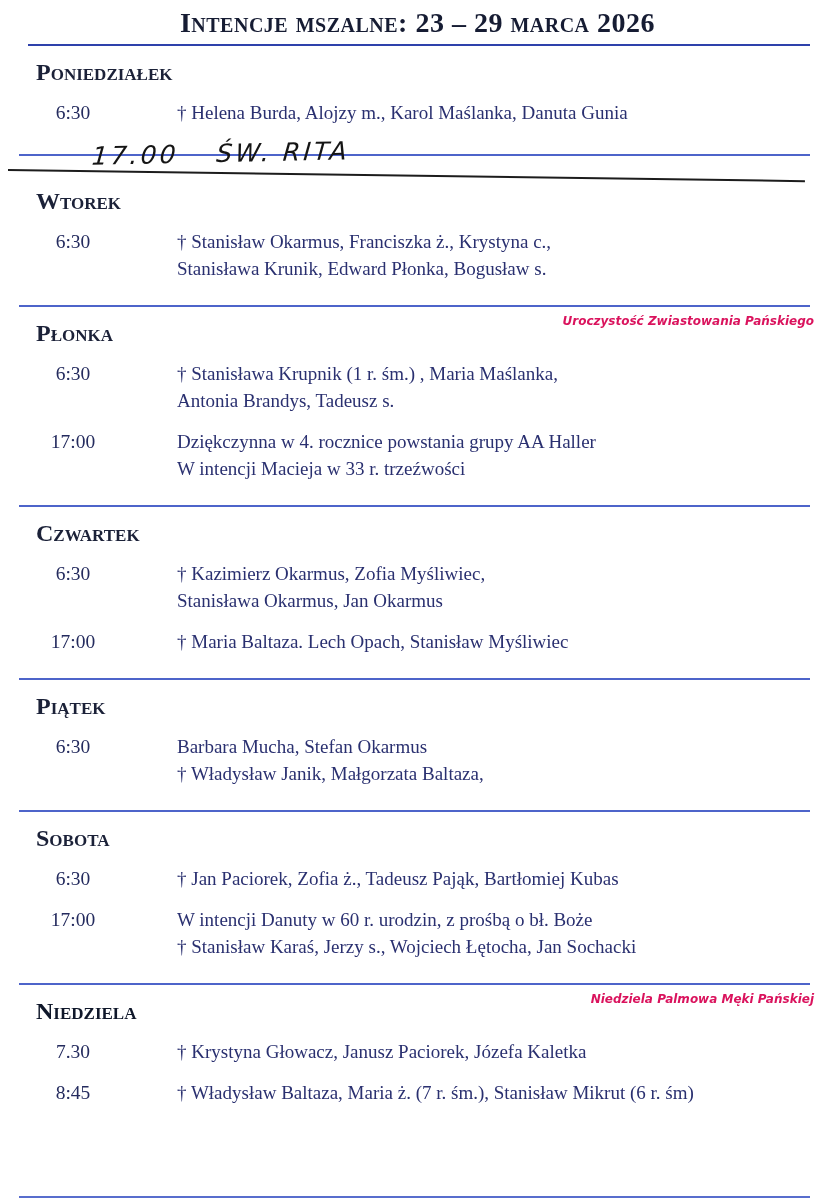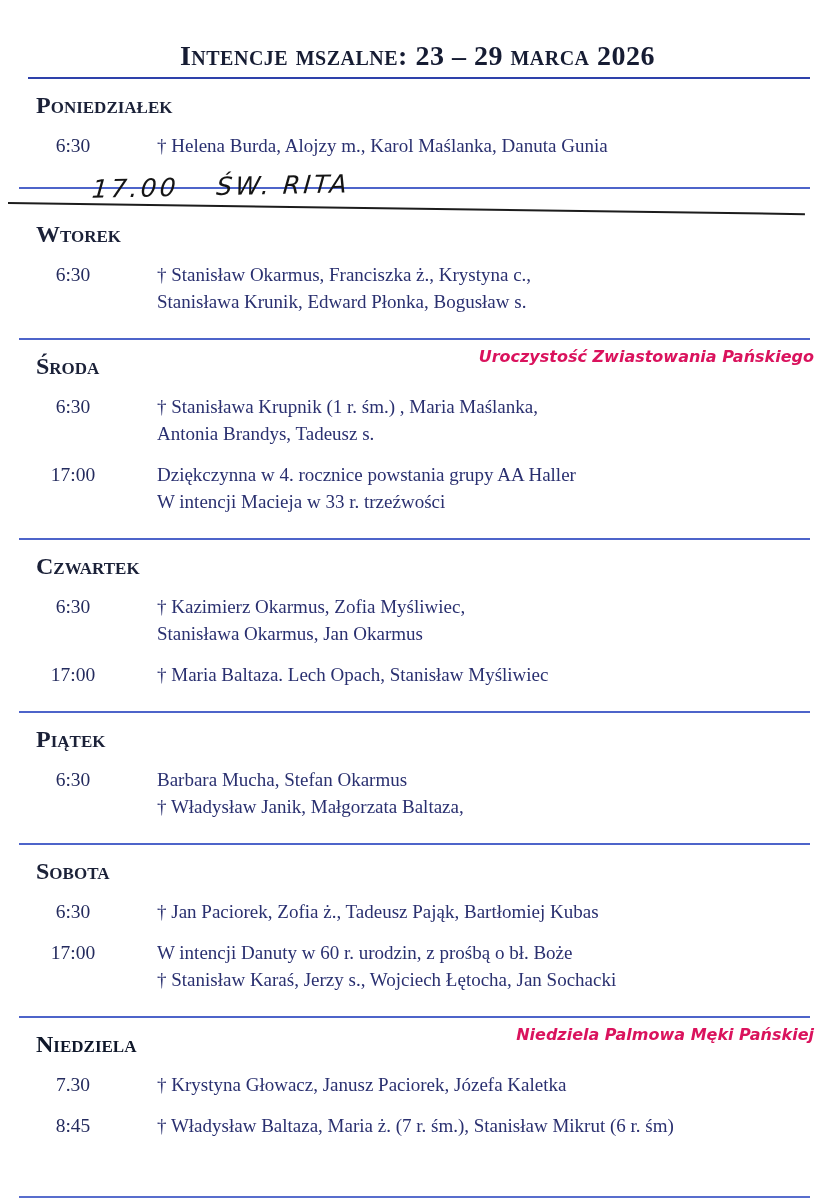--- a/index.html
+++ b/index.html
@@ -4,21 +4,21 @@
 <style>
   html,body{margin:0;padding:0;background:#fff;}
   .page{
     position:relative;
     width:835px;height:1200px;
     background:#ffffff;
     overflow:hidden;
     font-family:"Liberation Serif","DejaVu Serif",serif;
     color:#2a3070;
   }
-  .doc-header{padding-top:40px;}
+  .doc-header{padding-top:7px;}
   .doc-title{
     text-align:center;
     font-variant:small-caps;
     font-weight:bold;
     font-size:28px;
     letter-spacing:0.5px;
     color:#161c33;
     line-height:32px;
   }
   .title-underline{
@@ -39,35 +39,35 @@
     color:#1b2138;
     line-height:26px;
   }
   .day-heading.red{color:#0f172a;}
   .annotation{
     position:absolute;
     right:-4px;top:-6px;
     font-family:"DejaVu Sans","Liberation Sans",sans-serif;
     font-style:italic;
     font-weight:bold;
-    font-size:16px;
+    font-size:12px;
     color:#da135d;
     white-space:nowrap;
   }
   .entries{padding-bottom:9px;}
   .entry{display:flex;margin:14px 0;}
   .time{
     width:146px;
     text-align:center;
     font-size:19.5px;
     color:#242b5e;
     line-height:27px;
     flex:none;
   }
-  .intention{margin-left:11px;font-size:19px;line-height:27px;max-width:610px;}
+  .intention{margin-left:31px;font-size:19px;line-height:27px;max-width:610px;}
   .intention-line{white-space:nowrap;}
   
   .handwriting-zone{position:relative;height:30px;margin-top:-4px;z-index:2;}
   .hz-divider{position:absolute;top:9px;left:0;right:0;}
   .handwriting{
     position:absolute;left:92px;top:-6px;
     font-family:"DejaVu Sans","Liberation Sans",sans-serif;
     font-style:italic;
     font-size:25px;
     font-weight:500;
@@ -131,21 +131,21 @@
               <div class="intention-line">† Stanisław Okarmus, Franciszka ż., Krystyna c.,</div>
               <div class="intention-line">Stanisława Krunik, Edward Płonka, Bogusław s.</div>
             </div>
           </div>
         </div>
       </div>
       <div class="divider"></div>
       <div class="day-section">
         <div class="day-header">
           <div class="annotation">Uroczystość Zwiastowania Pańskiego</div>
-          <div class="day-heading">Środa</div>
+          <div class="day-heading">Płonka</div>
         </div>
         <div class="entries">
           <div class="entry">
             <div class="time">6:30</div>
             <div class="intention">
               <div class="intention-line">† Stanisława Krupnik (1 r. śm.) , Maria Maślanka,</div>
               <div class="intention-line">Antonia Brandys, Tadeusz s.</div>
             </div>
           </div>
           <div class="entry">

